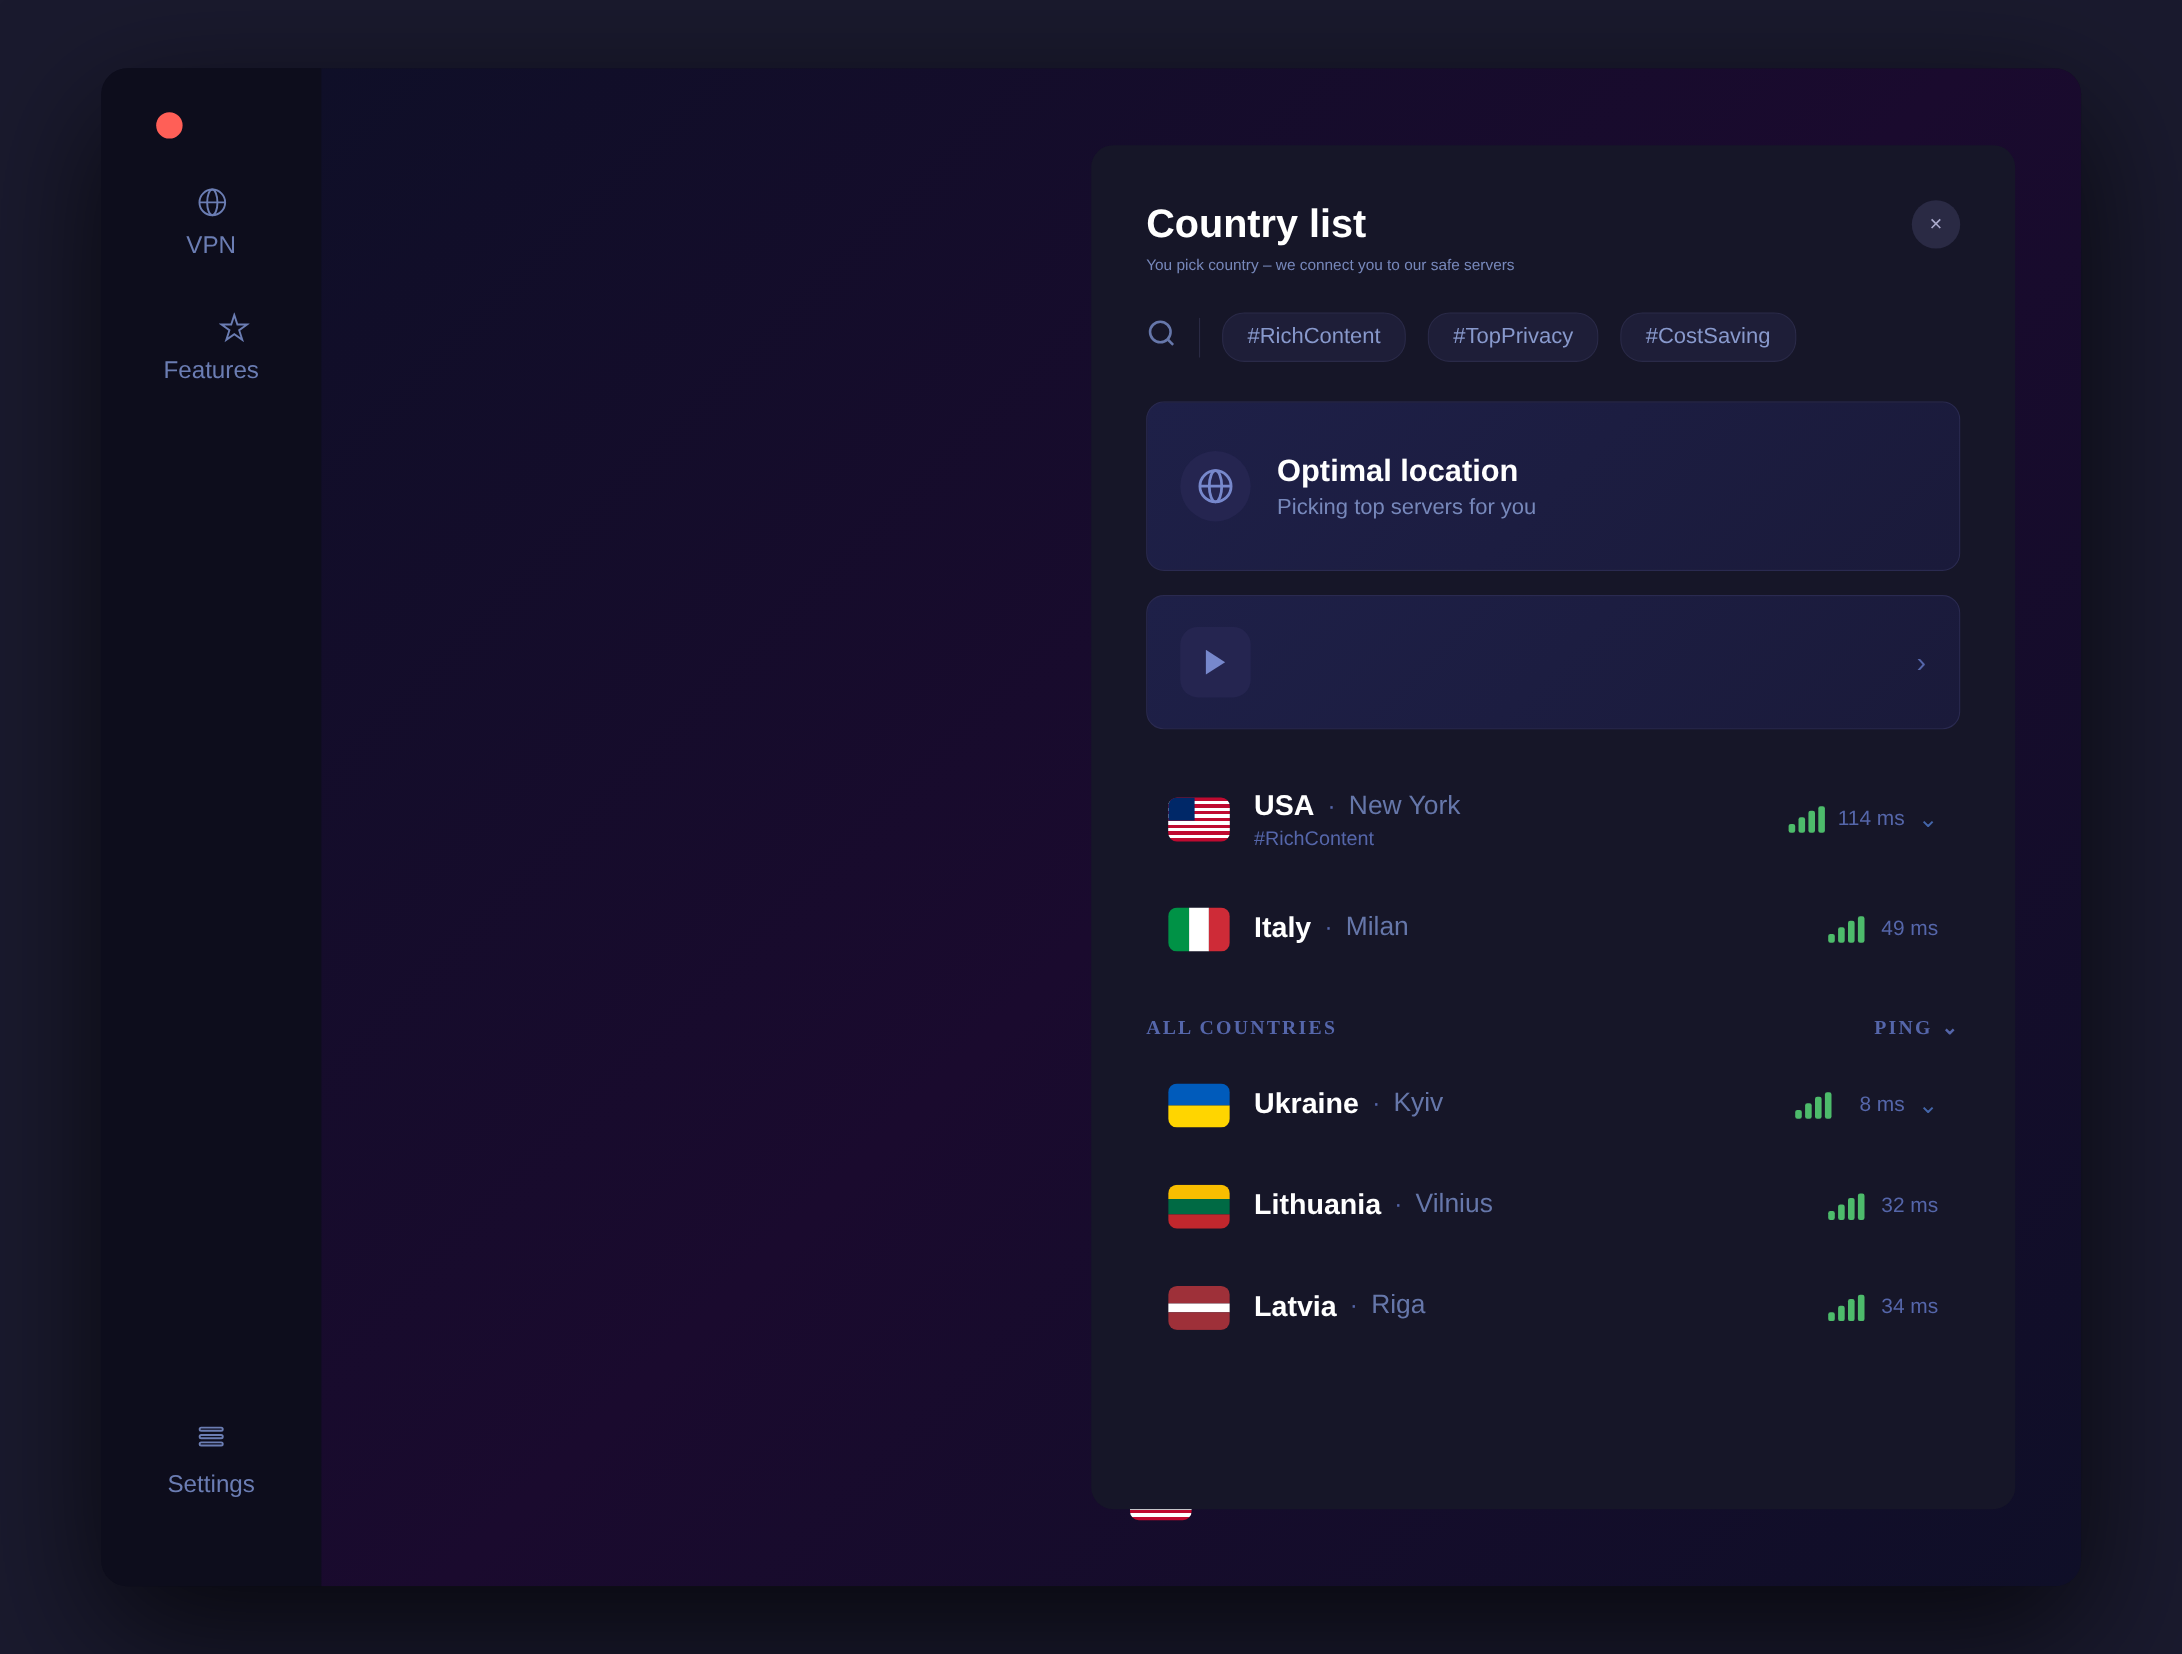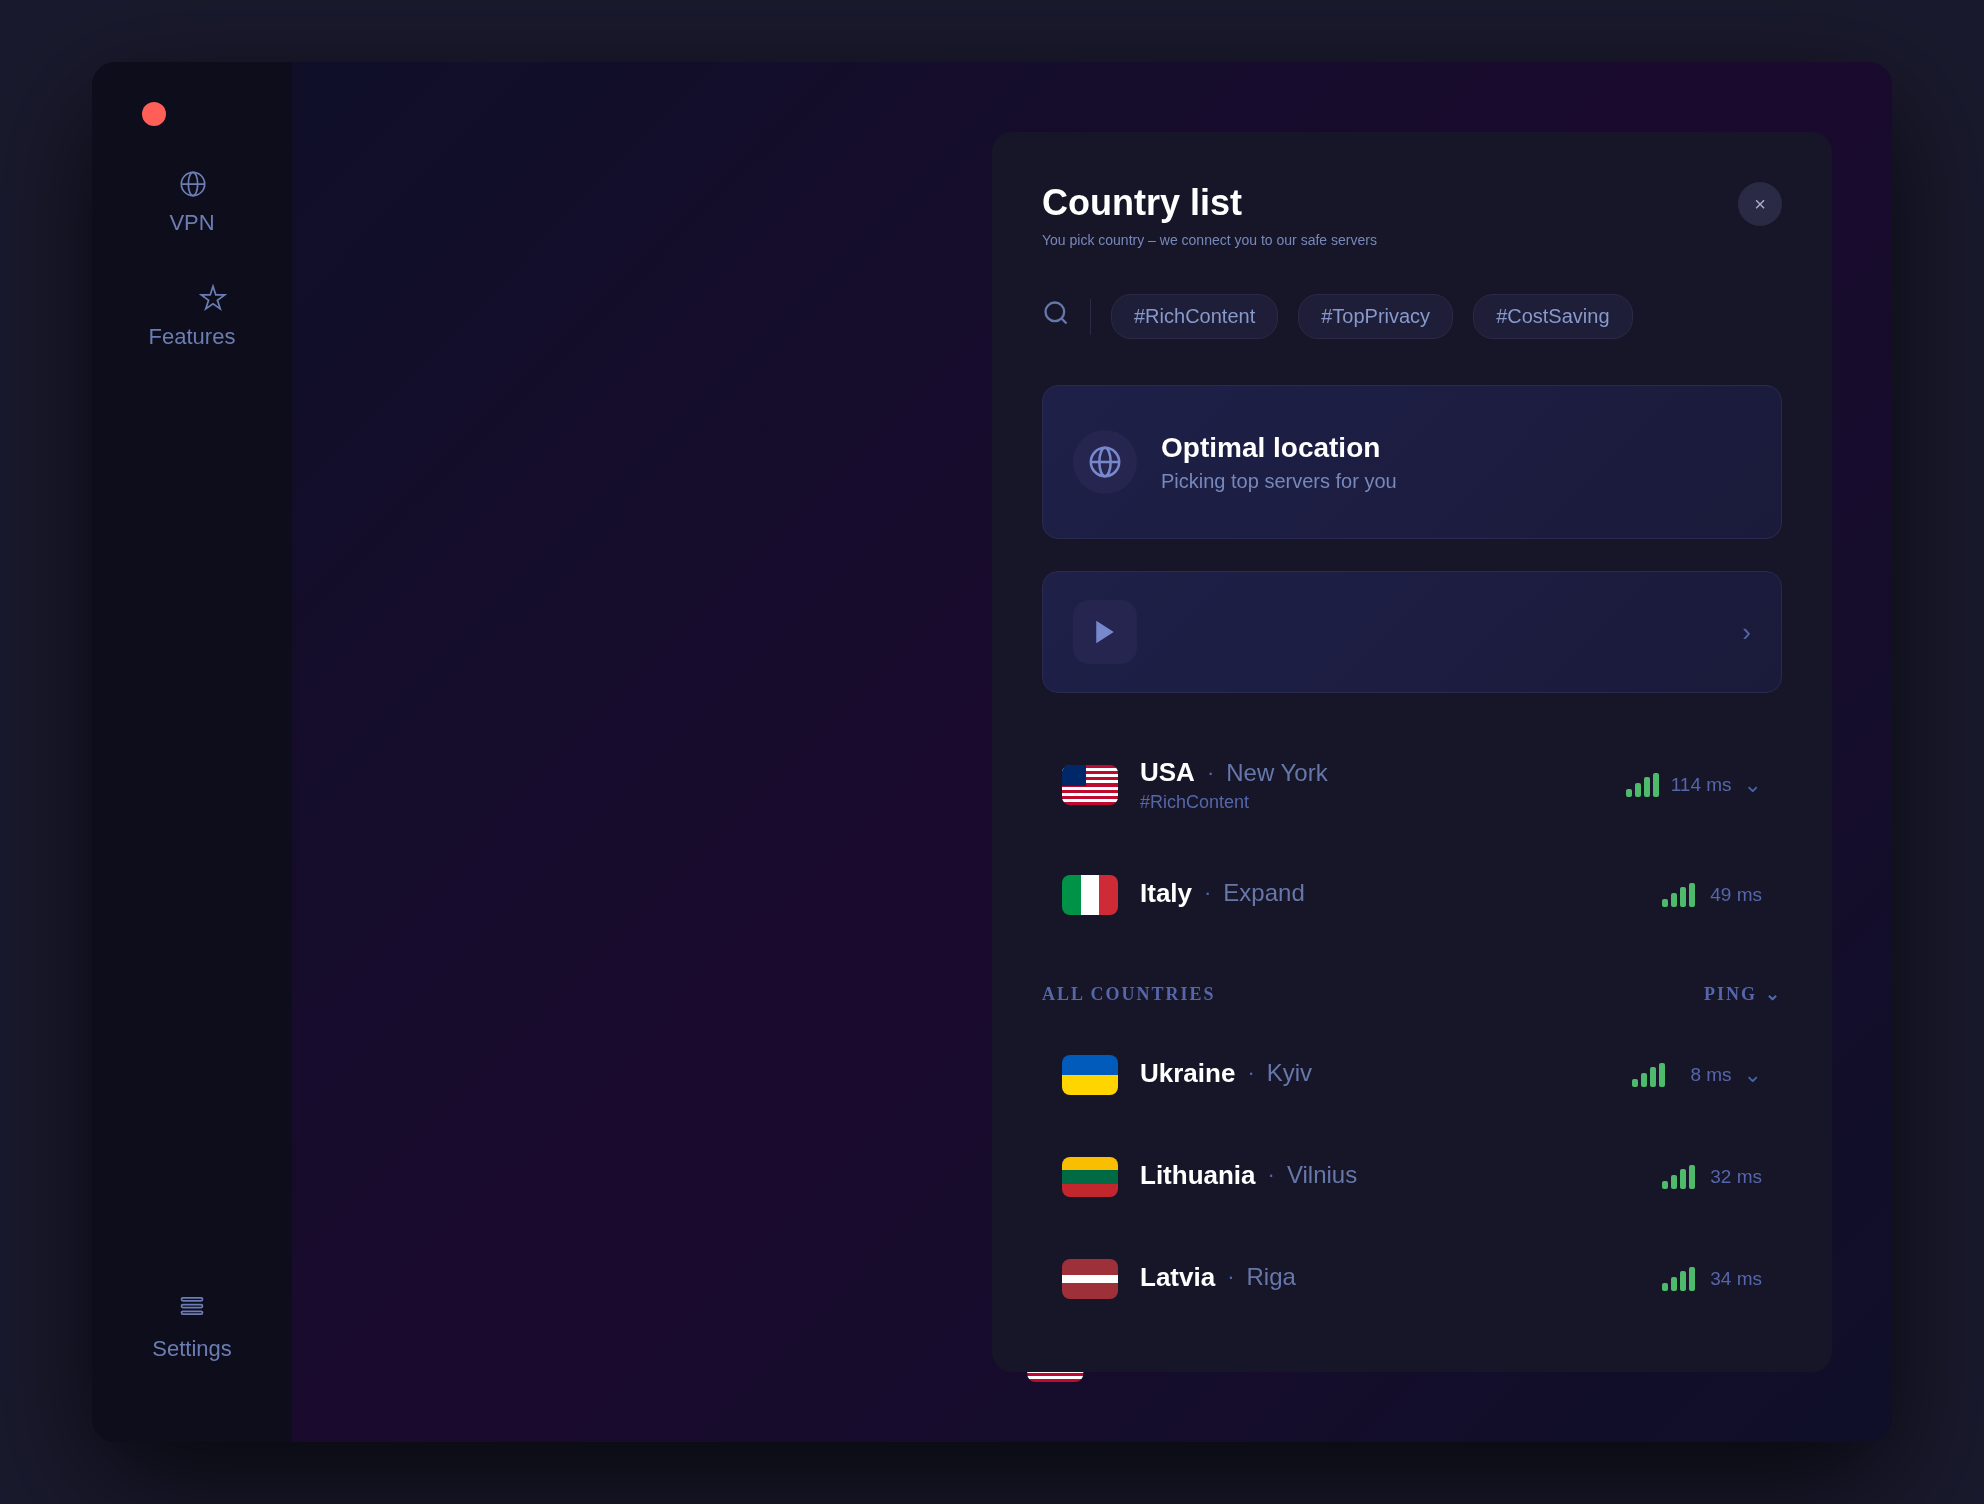--- a/index.html
+++ b/index.html
@@ -160,21 +160,21 @@
       position: absolute;
       top: 70px;
       right: 60px;
       width: 840px;
       height: 1240px;
       background: #161628;
       border-radius: 20px;
       padding: 50px 50px 40px;
       display: flex;
       flex-direction: column;
-      gap: 16px;
+      gap: 6px;
       overflow: hidden;
     }
 
     .panel-header {
       display: flex;
       justify-content: space-between;
       align-items: flex-start;
       margin-bottom: 30px;
     }
 
@@ -629,21 +629,21 @@
       <div class="country-item">
         <div class="flag flag-italy">
           <div class="it-green"></div>
           <div class="it-white"></div>
           <div class="it-red"></div>
         </div>
         <div class="country-info">
           <div class="country-name-row">
             <span class="country-name">Italy</span>
             <span class="dot-separator">·</span>
-            <span class="city-name">Expand</span>
+            <span class="city-name">Milan</span>
           </div>
         </div>
         <div class="ping-area">
           <div class="signal-icon">
             <div class="signal-bar"></div>
             <div class="signal-bar"></div>
             <div class="signal-bar"></div>
             <div class="signal-bar"></div>
           </div>
           <div class="ping-value">49 ms</div>

